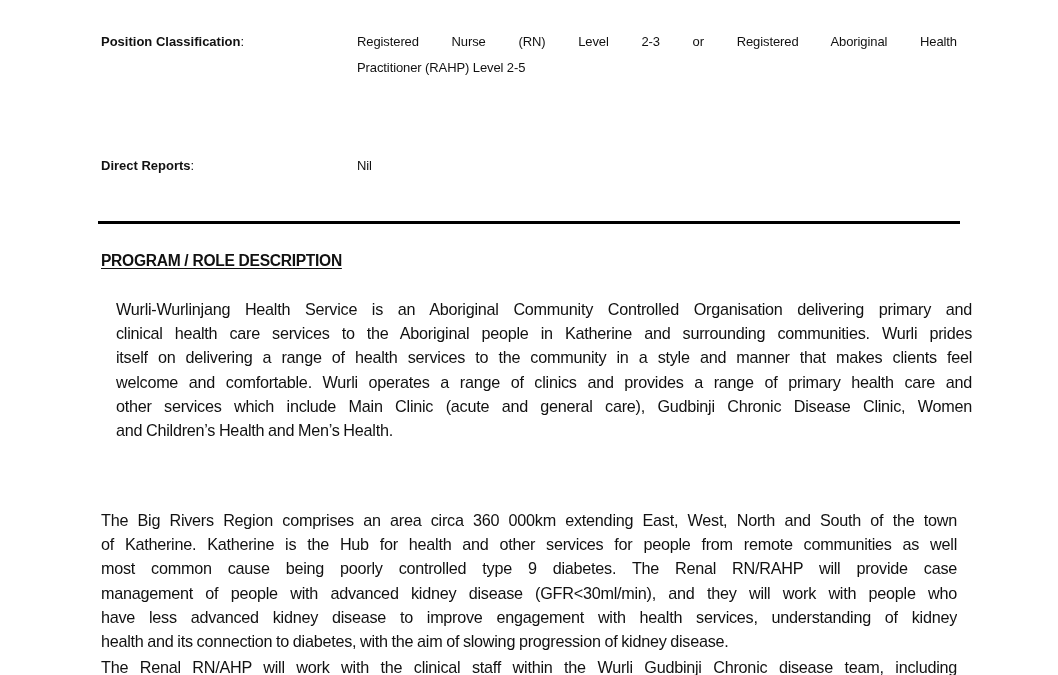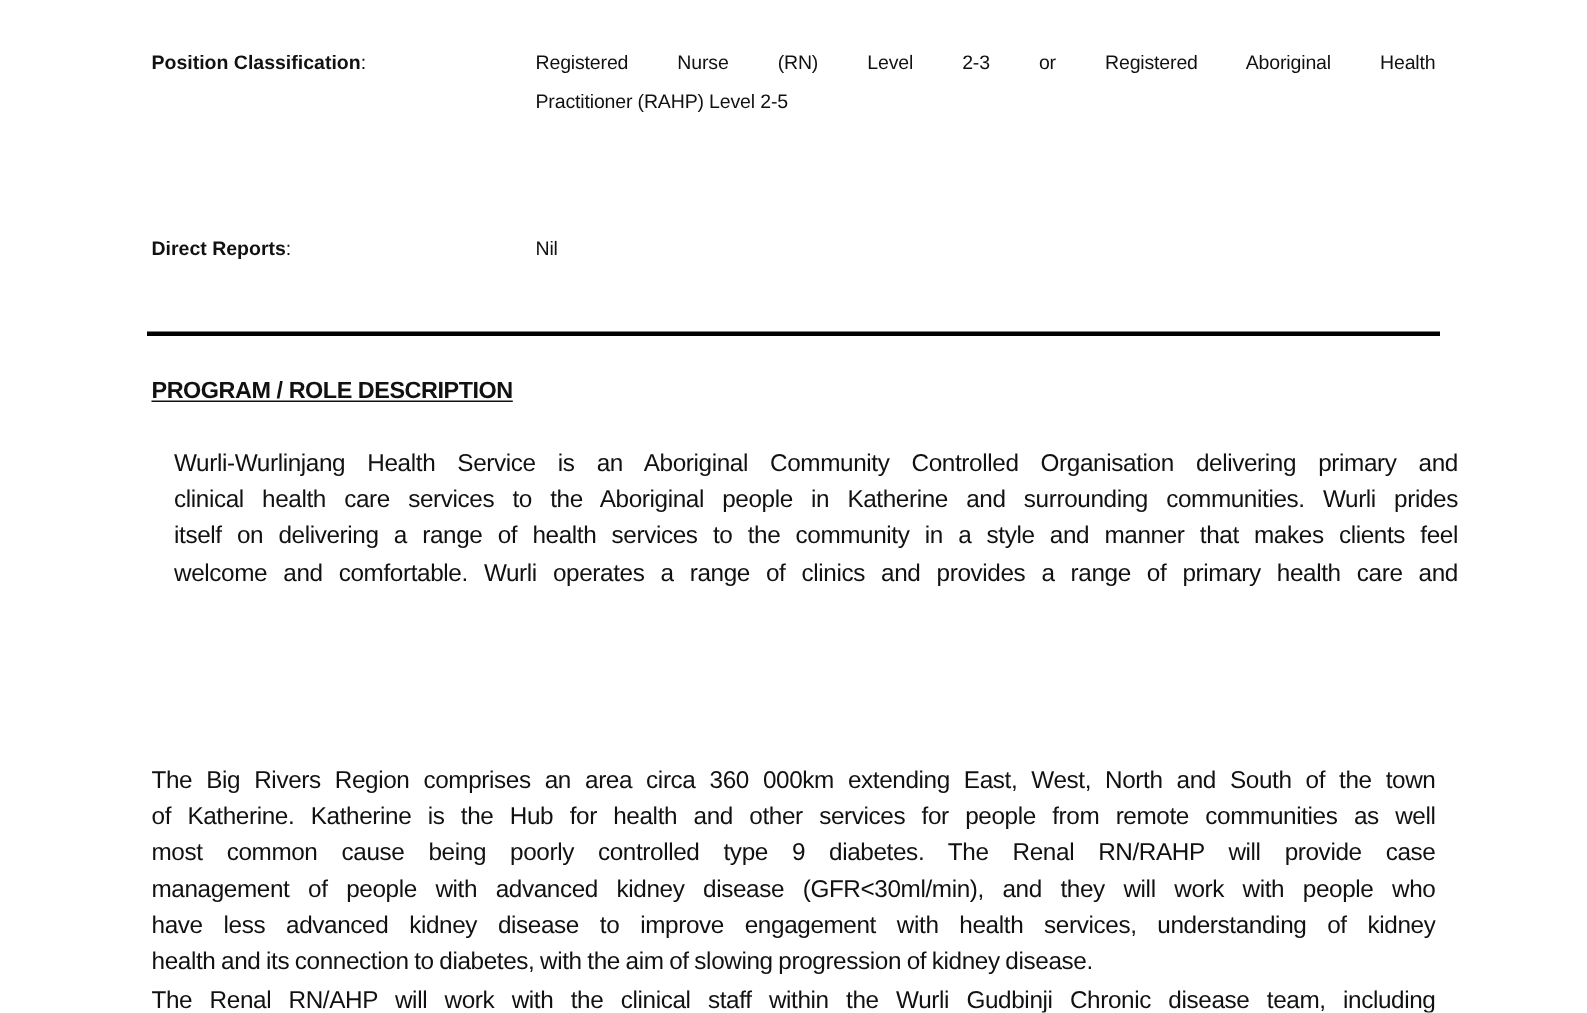--- a/index.html
+++ b/index.html
@@ -108,20 +108,22 @@
 
   <div class="rule"></div>
 
   <div class="section-heading">PROGRAM / ROLE DESCRIPTION</div>
 
   <div class="para" style="top:297px;margin-left:15px;">
     <span class="ln">Wurli-Wurlinjang Health Service is an Aboriginal Community Controlled Organisation delivering primary and</span>
     <span class="ln">clinical health care services to the Aboriginal people in Katherine and surrounding communities. Wurli prides</span>
     <span class="ln">itself on delivering a range of health services to the community in a style and manner that makes clients feel</span>
     <span class="ln">welcome and comfortable. Wurli operates a range of clinics and provides a range of primary health care and</span>
+    <span class="ln">other services which include Main Clinic (acute and general care), Gudbinji Chronic Disease Clinic, Women</span>
+    <span class="ln last">and Children’s Health and Men’s Health.</span>
   </div>
 
   <div class="para" style="top:464px;margin-top:44px;">
     <span class="ln">The Big Rivers Region comprises an area circa 360 000km extending East, West, North and South of the town</span>
     <span class="ln">of Katherine.  Katherine is the Hub for health and other services for people from remote communities as well</span>
     <span class="ln">most common cause being poorly controlled type 9 diabetes. The Renal RN/RAHP will provide case</span>
     <span class="ln">management of people with advanced kidney disease (GFR&lt;30ml/min), and they will work with people who</span>
     <span class="ln">have less advanced kidney disease to improve engagement with health services, understanding of kidney</span>
     <span class="ln last">health and its connection to diabetes, with the aim of slowing progression of kidney disease.</span>
   </div>

